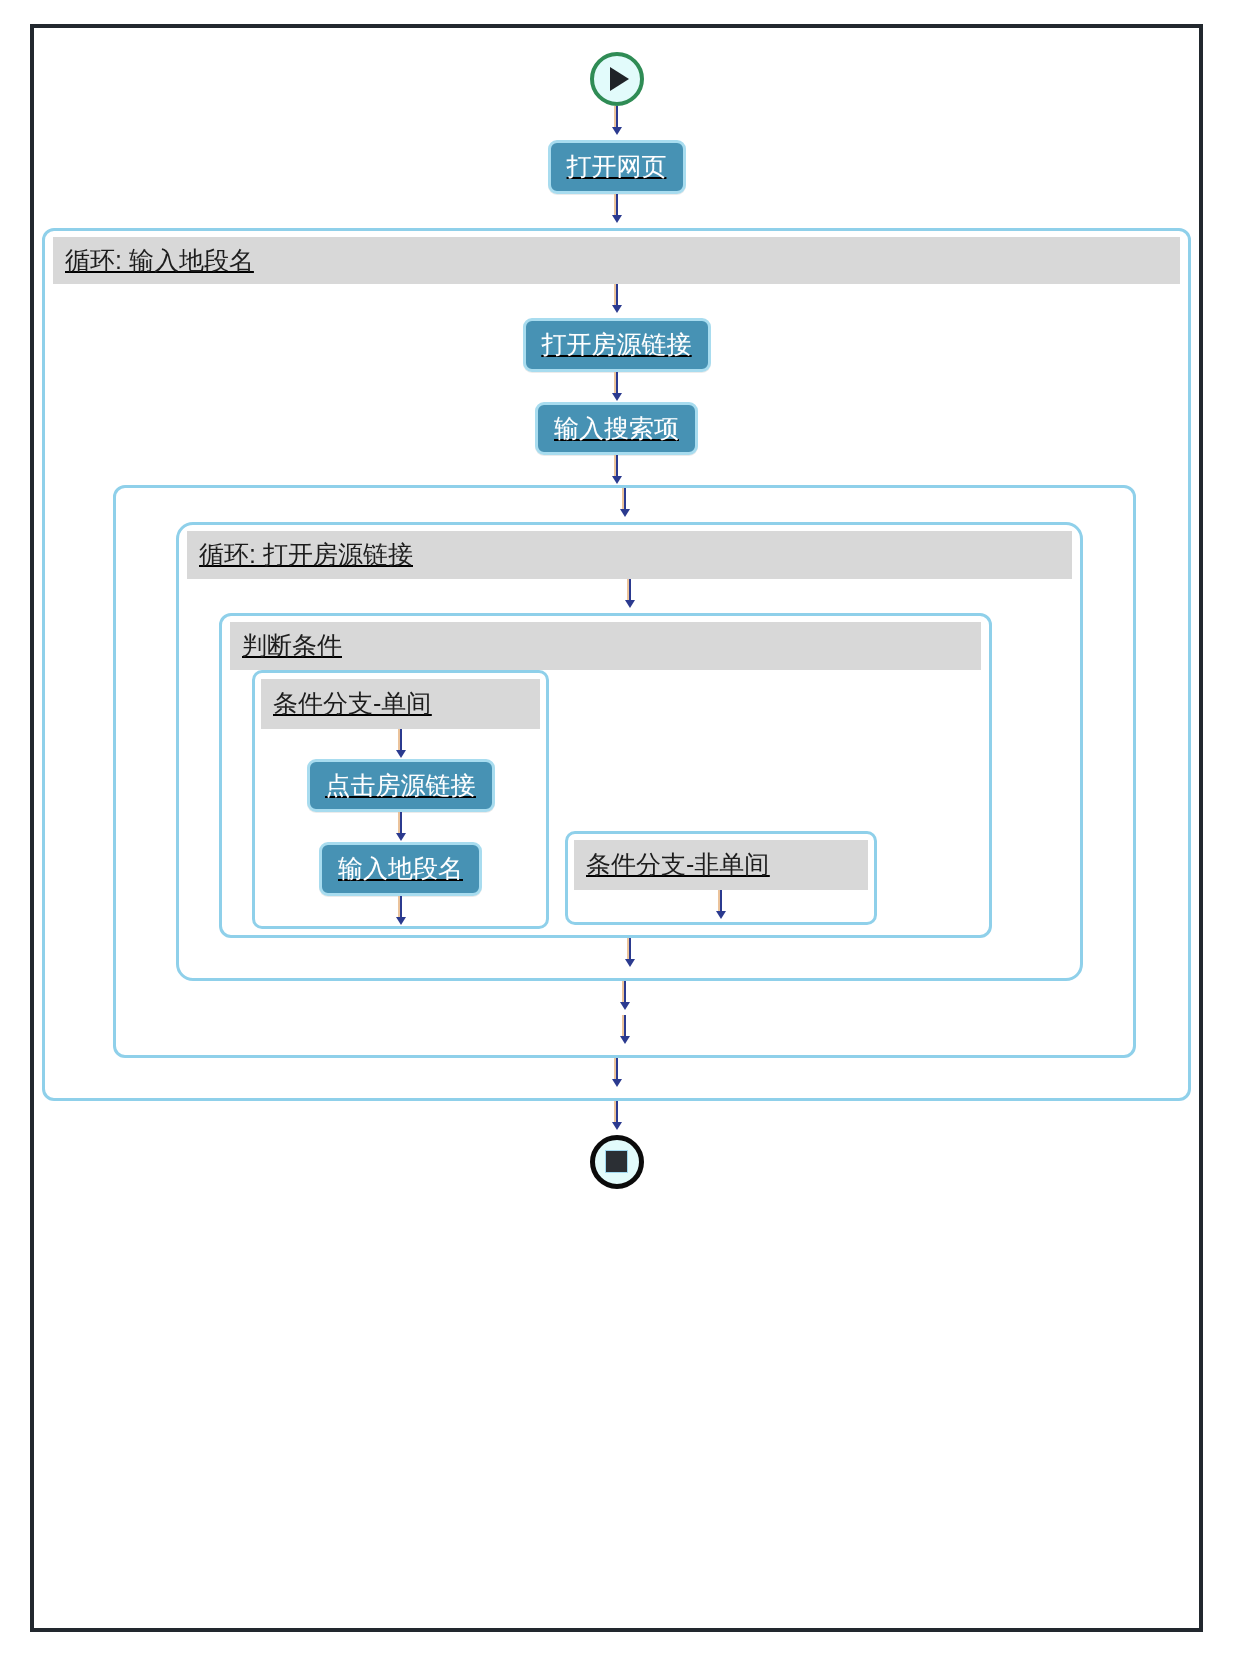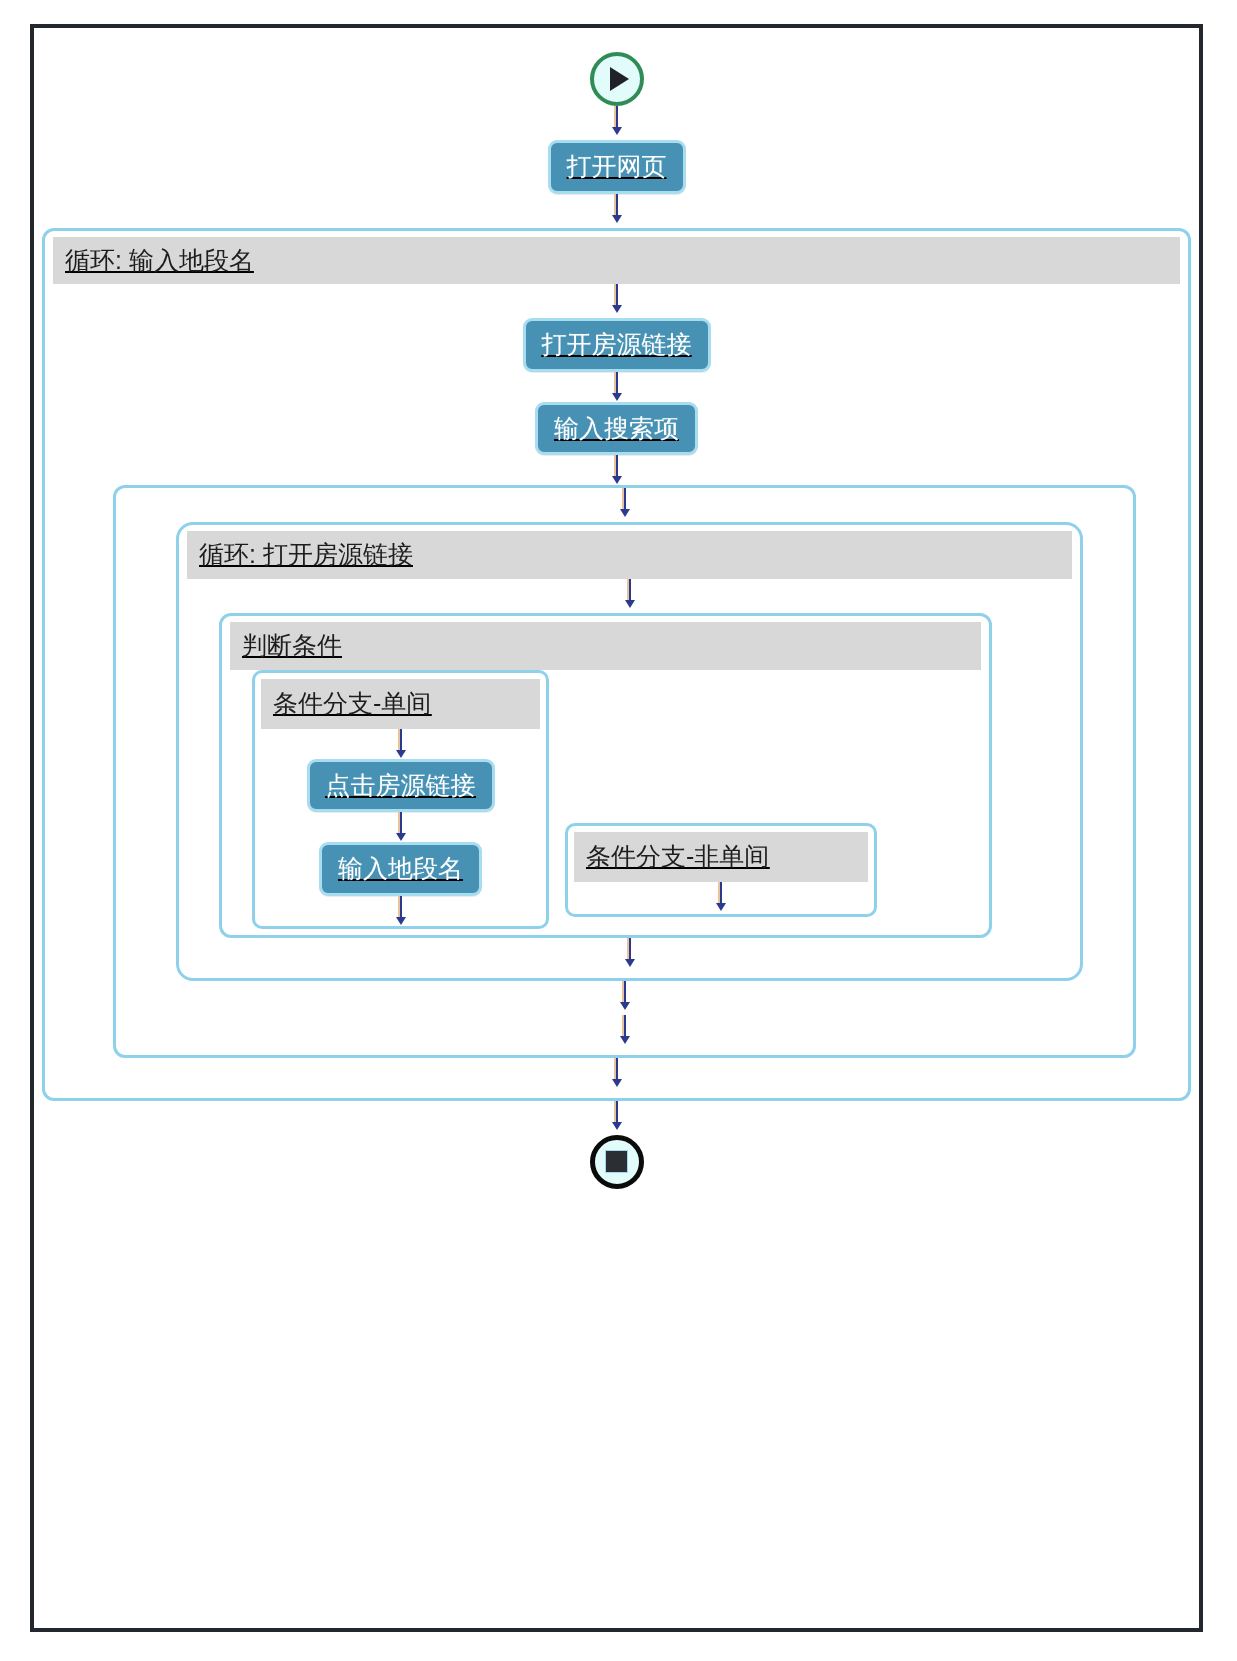--- a/index.html
+++ b/index.html
@@ -165,21 +165,21 @@
   }
   .branch > .branch-head {
     background: #d8d8d8;
     color: #1d1d1d;
     font-size: 25px;
     padding: 8px 10px 9px 12px;
     margin: 6px 6px 0 6px;
     white-space: nowrap;
   }
   .branch-a { width: 297px; }
-  .branch-b { width: 312px; align-self: flex-end; margin-bottom: 12px; }
+  .branch-b { width: 312px; align-self: flex-end; margin-bottom: 4px; }
   .branch-body { }
   .branch-b .branch-body { padding-bottom: 2px; }
 </style>
 </head>
 <body>
 
 <div id="canvas-frame">
   <div id="flow-root" class="col">
 
     <div class="terminal-wrap" style="margin-top:24px;">

